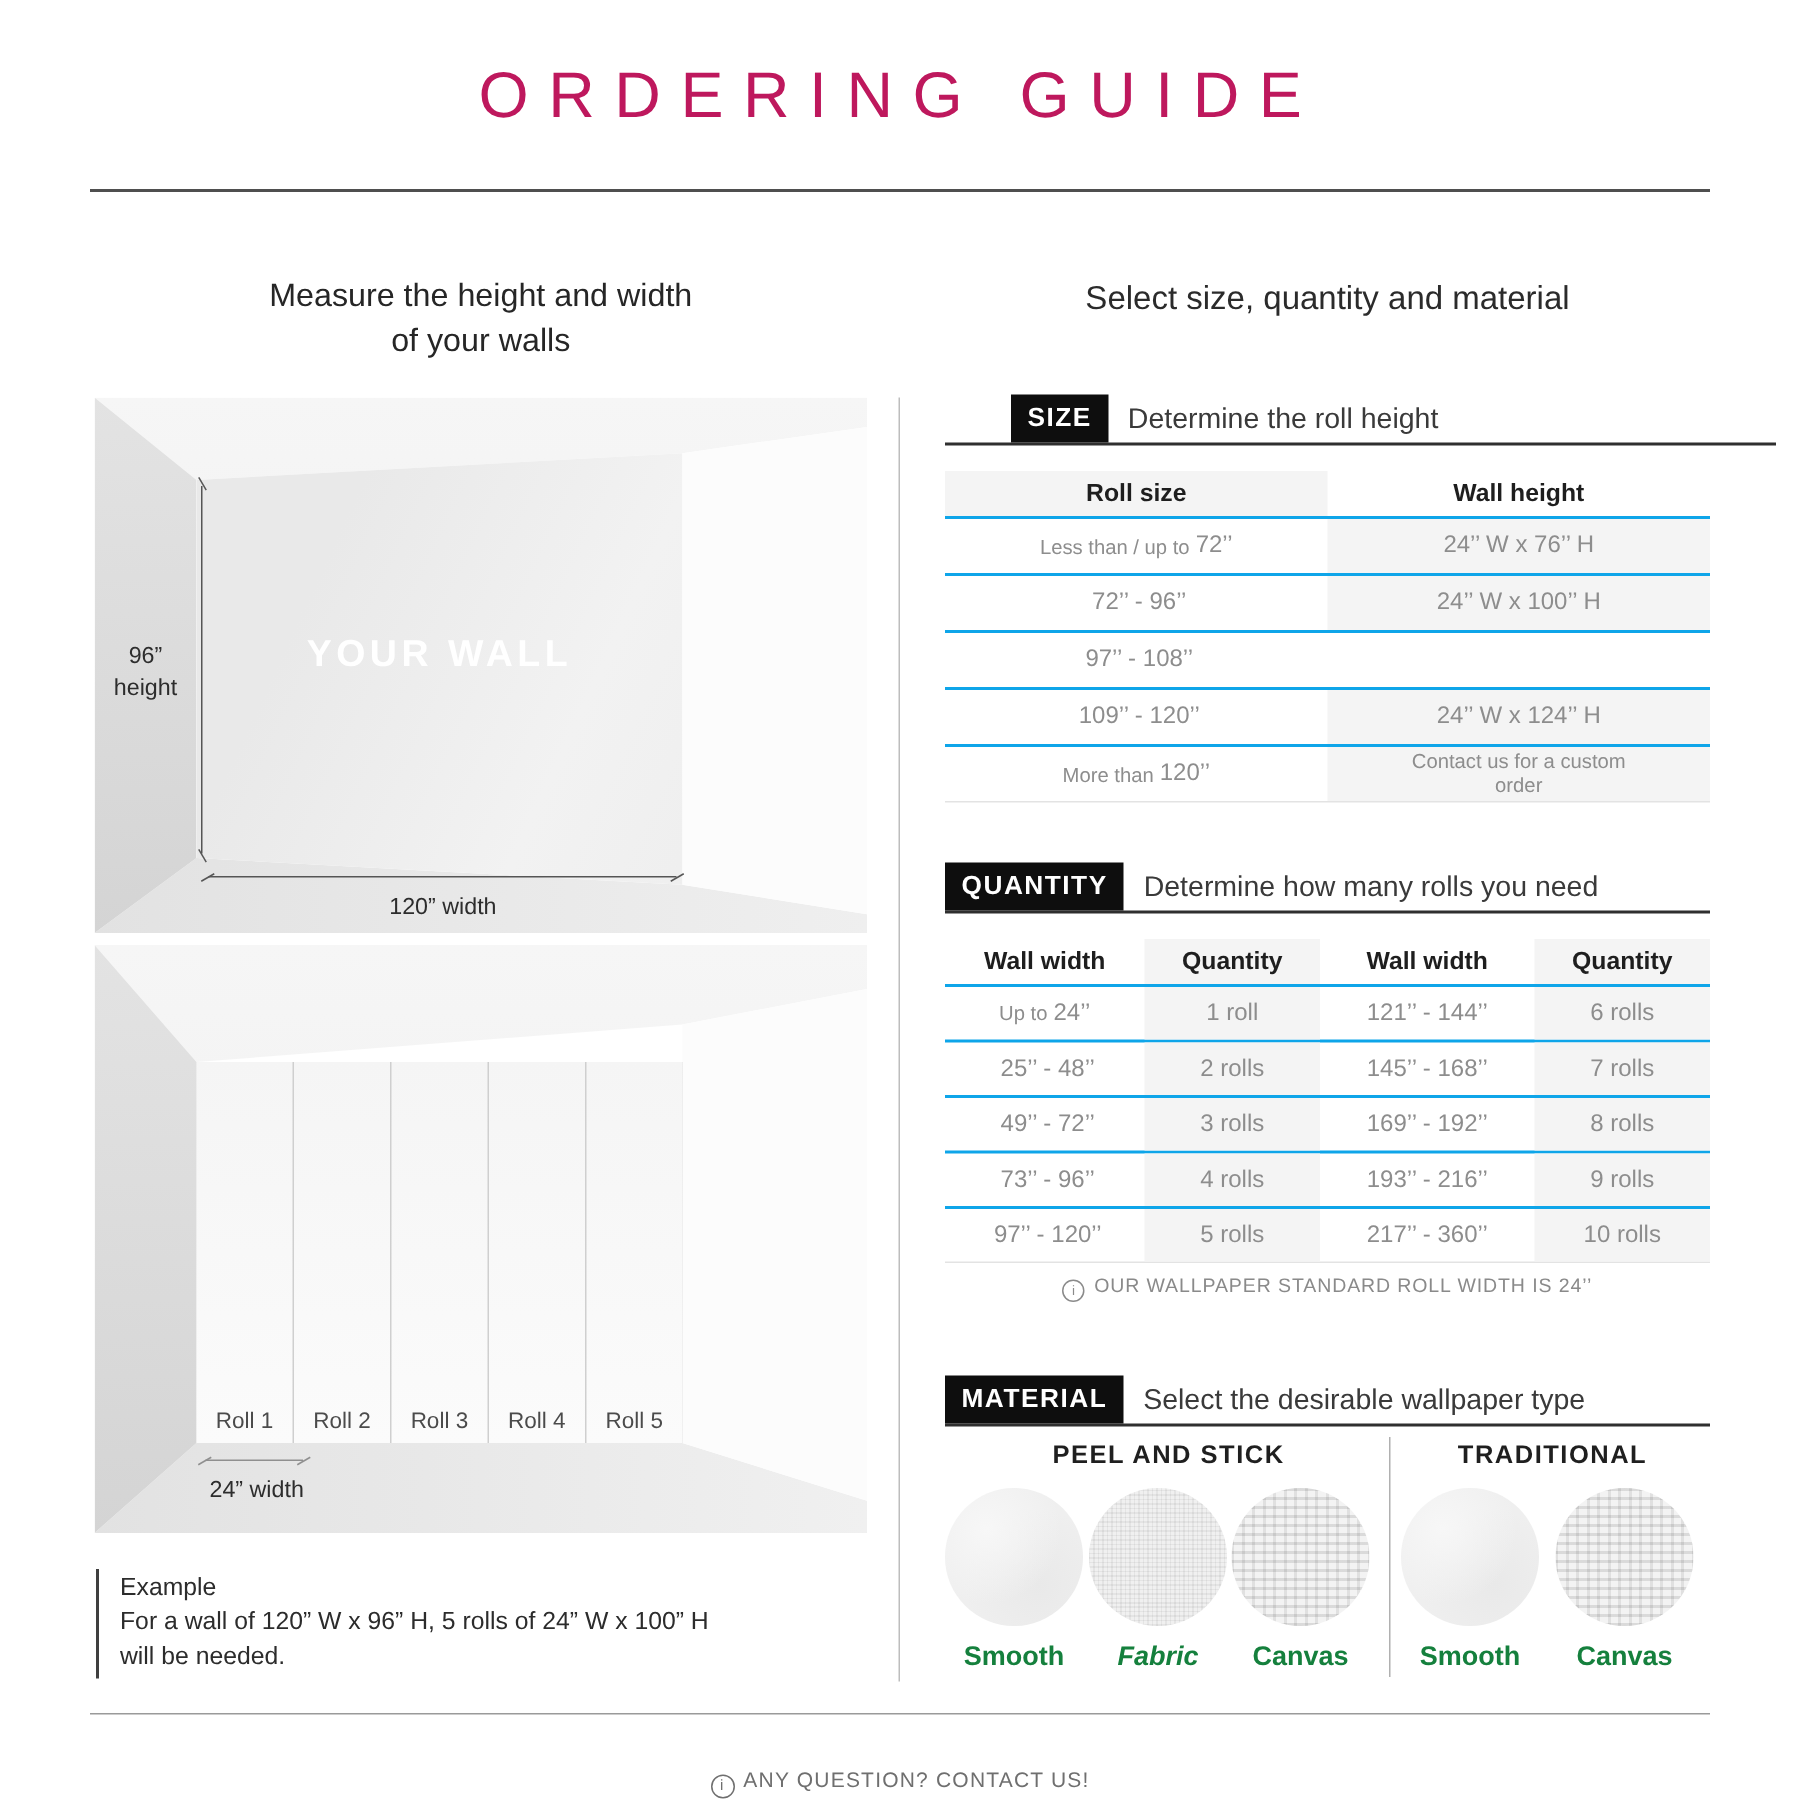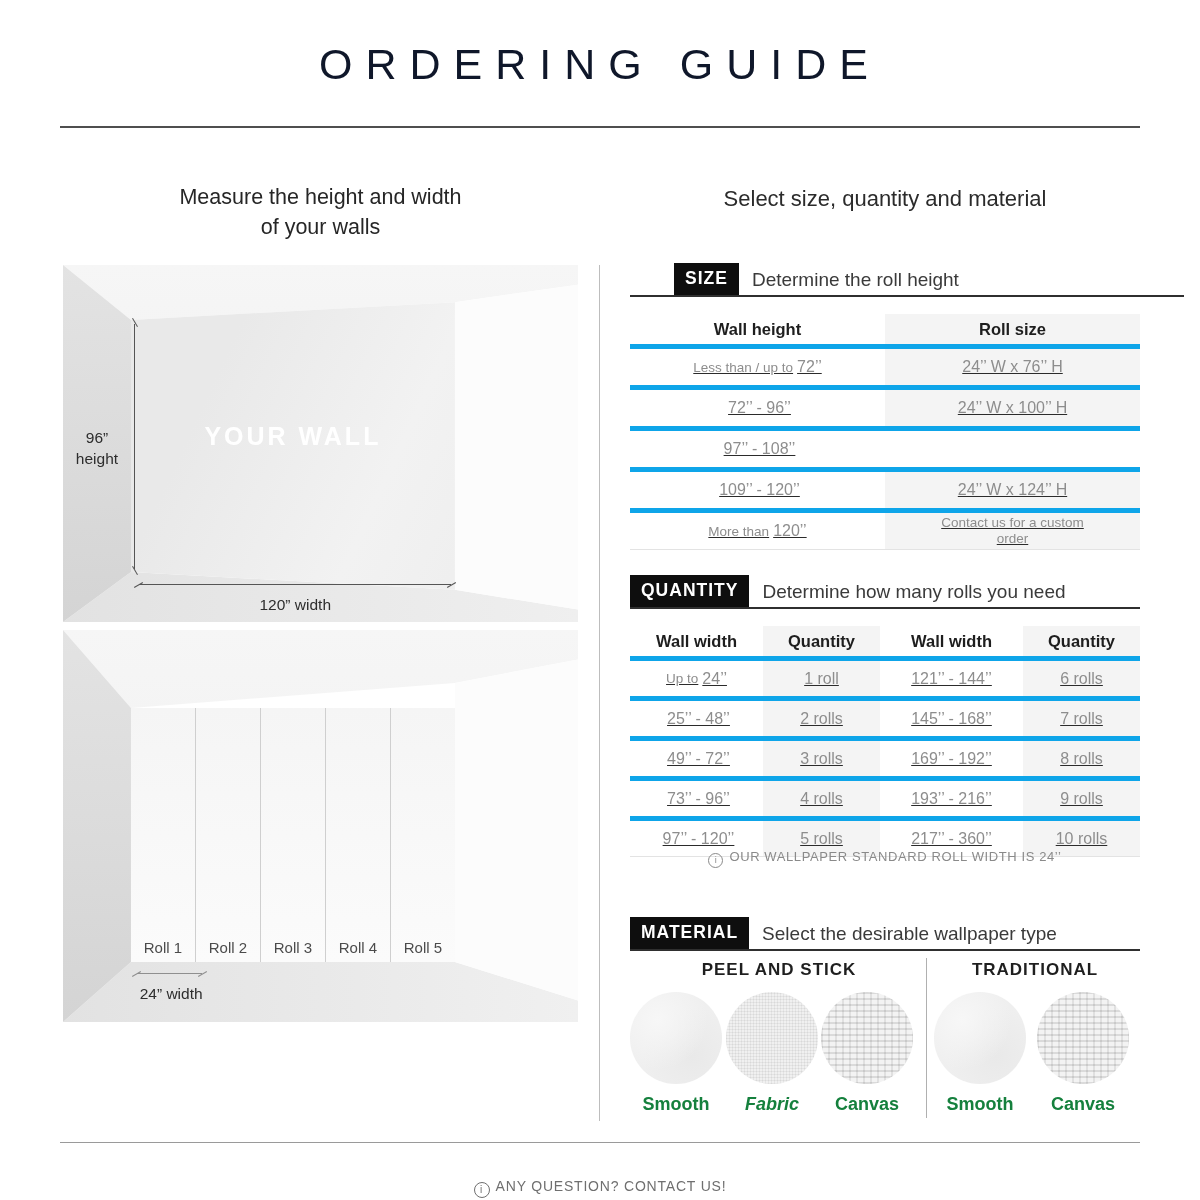--- a/index.html
+++ b/index.html
@@ -1,21 +1,21 @@
 <!DOCTYPE html>
 <html><head>
 <meta charset="utf-8">
 <style>
   html,body{margin:0;padding:0;background:#ffffff;}
   .page{position:relative;width:1200px;height:1200px;background:#ffffff;
         font-family:"Liberation Sans", sans-serif;color:#2b2b2b;overflow:hidden;}
 
   
   .page-title{position:absolute;top:40px;left:0;width:100%;text-align:center;
-    font-size:43px;font-weight:500;letter-spacing:13px;color:#0f172a;}
+    font-size:43px;font-weight:500;letter-spacing:13px;color:#be185d;}
   .top-rule{position:absolute;top:126px;left:60px;width:1080px;height:2px;background:#4f4f4f;}
 
   .col-divider{position:absolute;left:599px;top:265px;width:1px;height:856px;background:#bdbdbd;}
 
   
   .left-heading{position:absolute;top:182px;left:63px;width:515px;text-align:center;
     font-size:21.5px;line-height:30px;font-weight:500;color:#262626;}
   .right-heading{position:absolute;top:186px;left:630px;width:510px;text-align:center;
     font-size:22px;font-weight:500;color:#2b2b2b;}
 
@@ -82,21 +82,21 @@
   .badge{background:#0e0e0e;color:#ffffff;font-size:17.5px;font-weight:700;letter-spacing:1px;
     padding:5px 11px 6px;}
   .section-subtitle{font-size:19px;color:#3a3a3a;margin-left:13px;padding-bottom:4px;}
 
   .size-header{top:263px;padding-left:44px;}
   .quantity-header{top:575px;}
   .material-header{top:917px;}
   .size-table{position:absolute;left:630px;top:314px;width:510px;}
   .q-table{position:absolute;left:630px;top:626px;width:510px;}
   .t-head{display:flex;}
-  .t-row{display:flex;border-top:5px solid #0ea5e9;text-decoration:underline;}
+  .t-row{display:flex;border-top:2px solid #0ea5e9;}
   .t-row:last-child{border-bottom:1px solid #e3e3e3;}
   .cell{display:flex;align-items:center;justify-content:center;text-align:center;}
   .t-head .cell{font-weight:700;font-size:16.5px;color:#1e1e1e;height:30px;}
   .t-row .cell{height:36px;font-size:16px;color:#8d8d8d;}
   .graybg{background:#f4f4f4;}
   .size-table .c1,.size-table .c2{width:255px;}
   .q-table .c1{width:133px;} .q-table .c2{width:117px;}
   .q-table .c3{width:143px;} .q-table .c4{width:117px;}
   .q-table .t-row .cell{height:35px;}
   .pre{font-size:13.5px;margin-right:4px;}
@@ -190,31 +190,36 @@
           <span class="roll-label">Roll 4</span>
         </div>
       <div class="panel">
           <span class="roll-label">Roll 5</span>
         </div>
     </div>
     <div class="dim dim-h dim-h2"></div>
     <div class="label-width2">24” width</div>
   </div>
 
+  <div class="example">
+    <div>Example</div>
+    <div>For a wall of 120” W x 96” H, 5 rolls of 24” W x 100” H</div>
+    <div>will be needed.</div>
+  </div>
 
   <div class="right-heading">Select size, quantity and material</div>
 
   <div class="section-header size-header">
     <span class="badge">SIZE</span>
     <span class="section-subtitle">Determine the roll height</span>
   </div>
   <div class="size-table">
     <div class="t-head">
+      <div class="cell c2 graybg">Roll size</div>
       <div class="cell c1">Wall height</div>
-      <div class="cell c2 graybg">Roll size</div>
     </div>
     <div class="t-row">
       <div class="cell c1">
           <span class="pre">Less than / up to</span>
           <span>72’’</span>
         </div>
       <div class="cell c2 graybg">24’’ W x 76’’ H</div>
     </div>
     <div class="t-row">
       <div class="cell c1">

